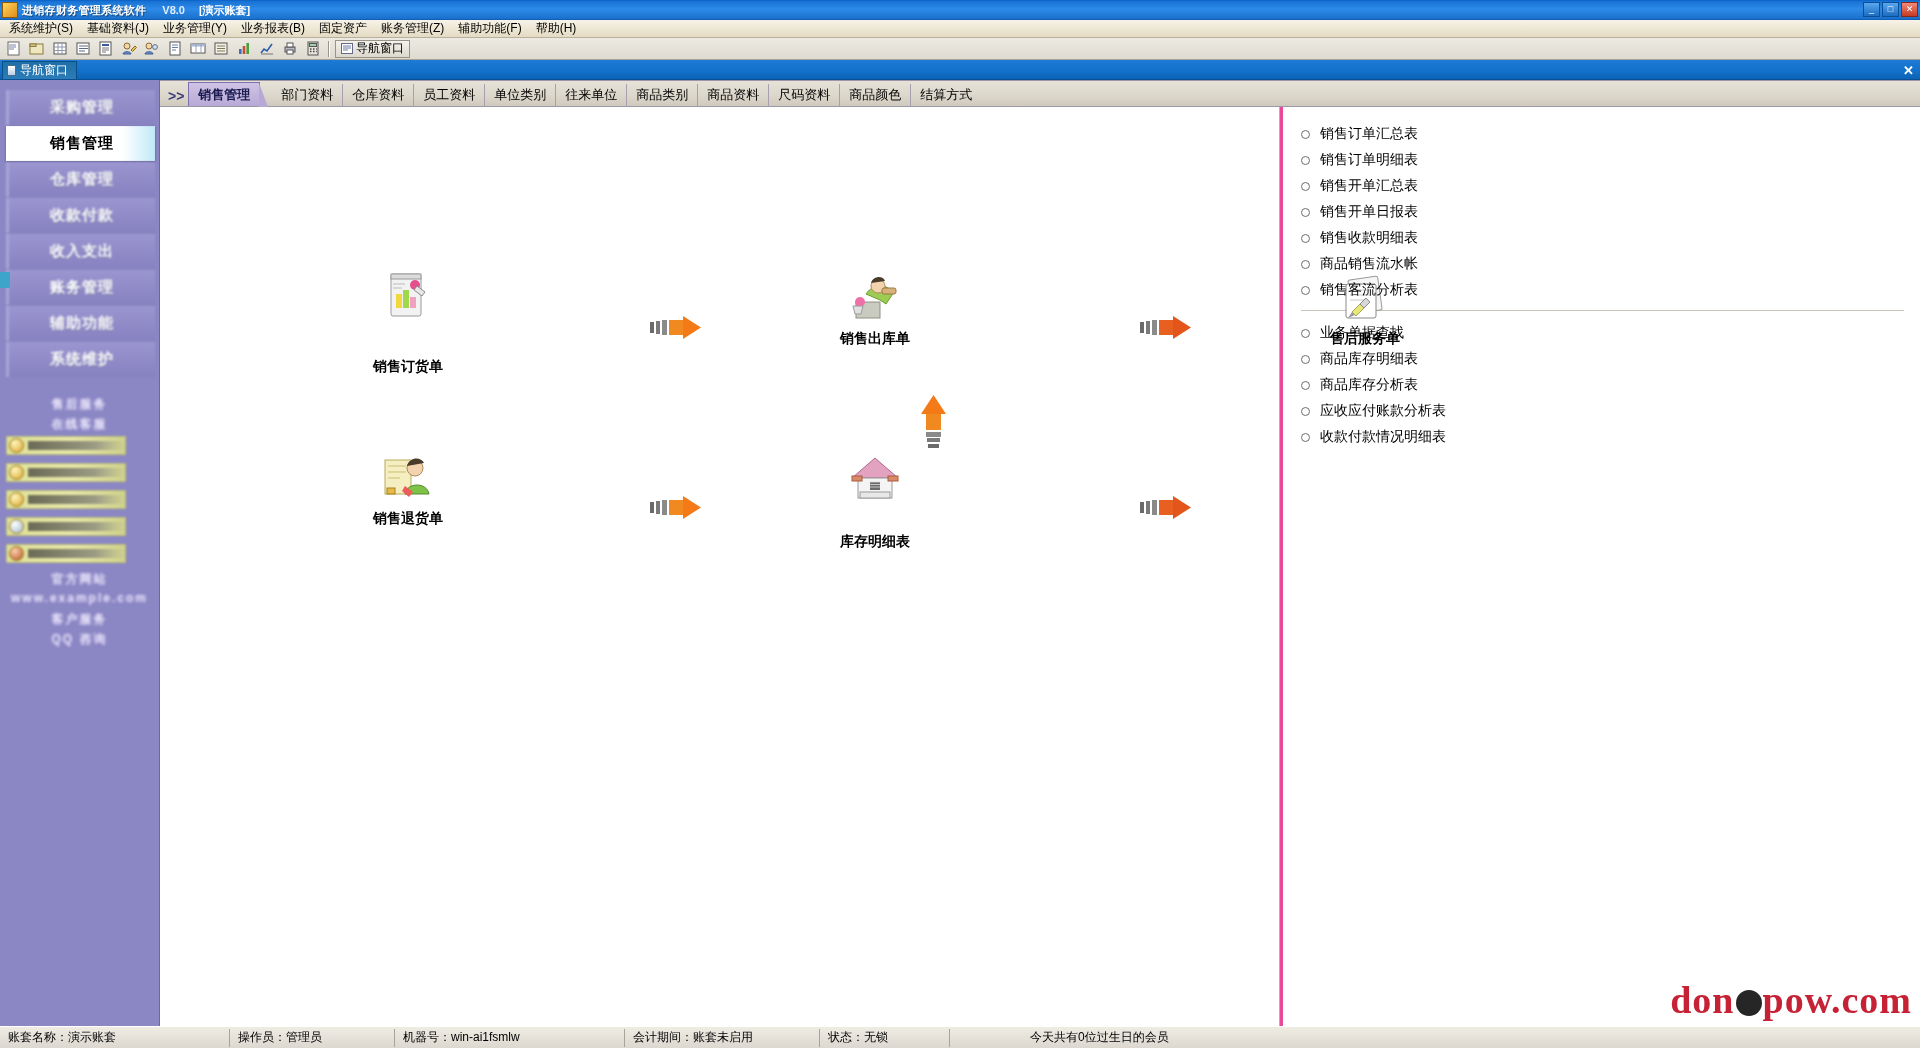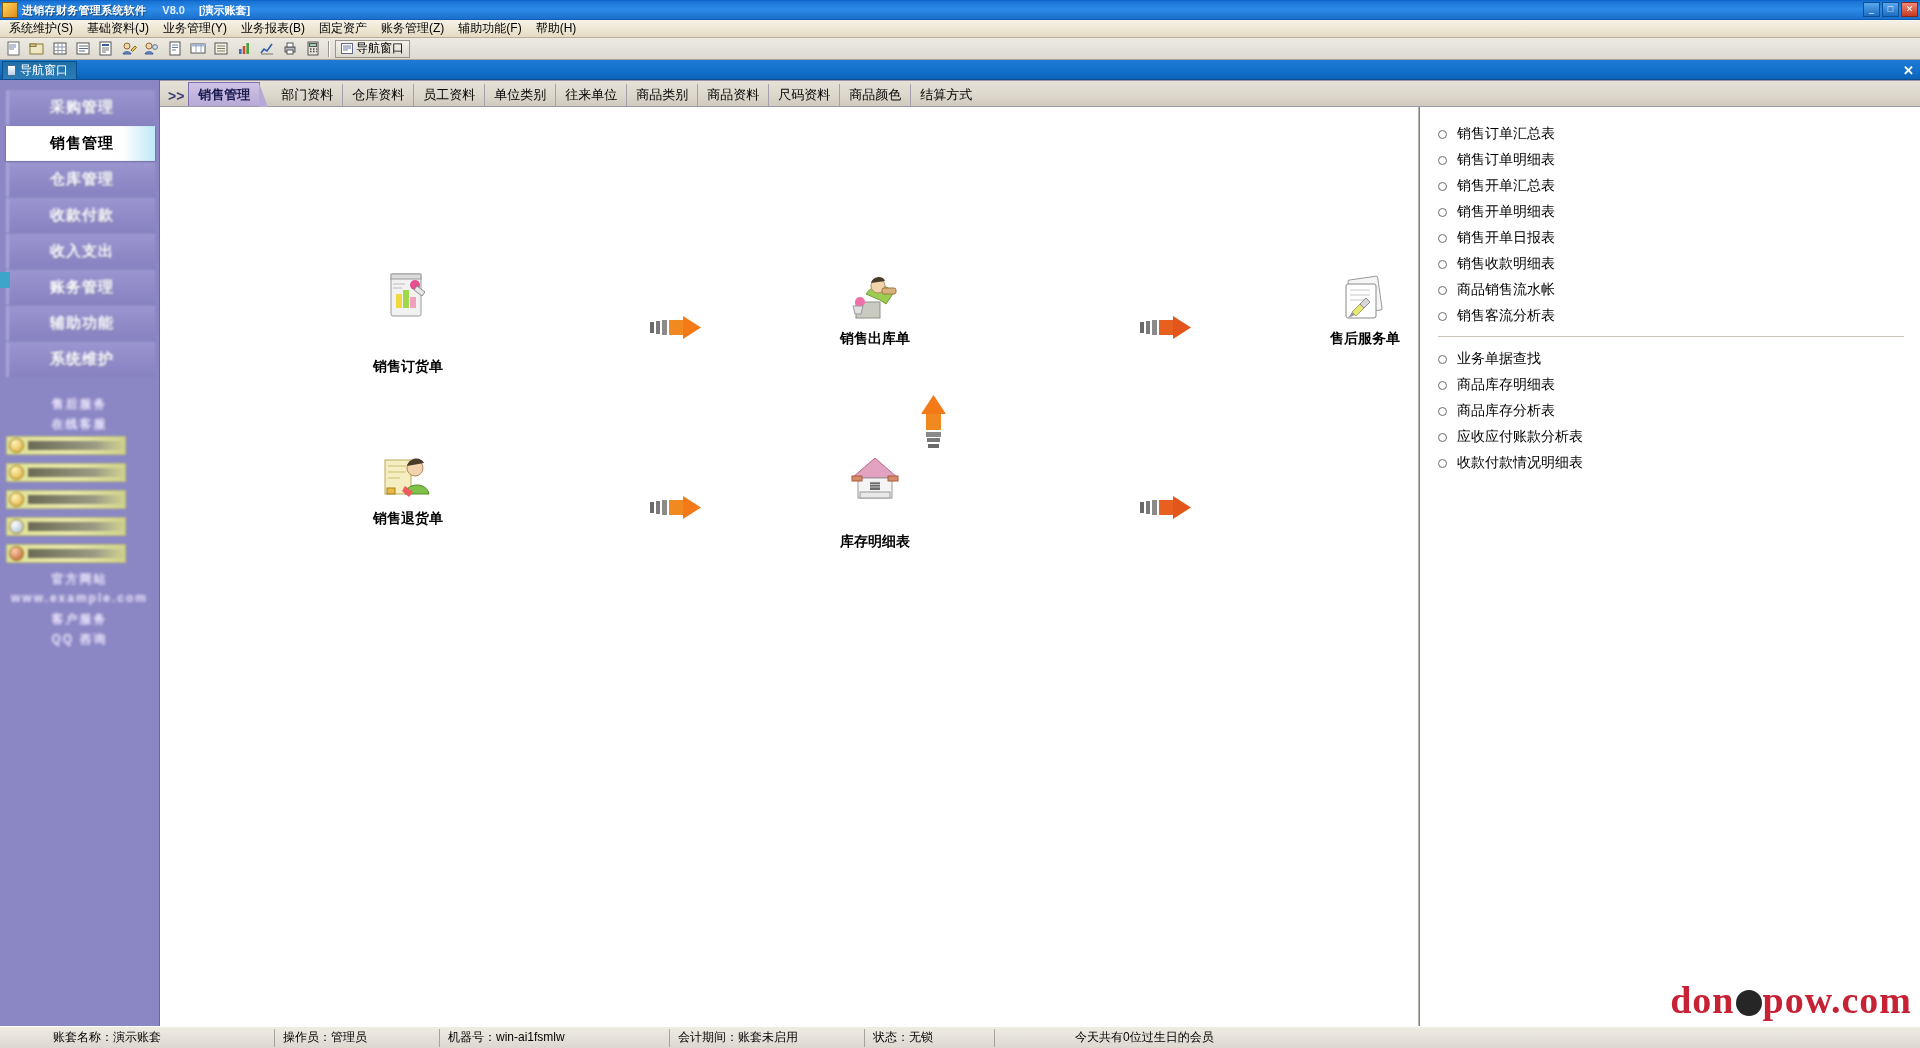--- a/index.html
+++ b/index.html
@@ -237,25 +237,25 @@
   .node .nlabel {
     margin-top: 6px; font-size: 14px; font-weight: bold;
     color: #000; filter: blur(.5px); white-space: nowrap;
   }
   .node .nicon { width: 58px; height: 52px; position: relative; }
   .arrowC { position: absolute; width: 62px; height: 26px; }
   .arrowV { position: absolute; width: 26px; height: 56px; }
 
   
   #reports {
-    width: 501px;
+    width: 640px;
     background: #ffffff;
     display: flex; flex-direction: column;
     padding: 14px 0 0 18px;
-    border-left: 1px solid #ec4899;
+    border-left: 3px solid #ec4899;
   }
   .rgroup { display: flex; flex-direction: column; }
   .ritem {
     height: 26px; display: flex; align-items: center; gap: 10px;
     font-size: 14px; color: #000;
   }
   .ritem .rlabel { filter: blur(.45px); white-space: nowrap; }
   .ritem .rbullet {
     width: 9px; height: 9px; border-radius: 50%;
     border: 1px solid #6d6d6d; background: #fdfdfd;
@@ -635,24 +635,20 @@
           <div class="ritem">
             <span class="rbullet"></span>
             <span class="rlabel">销售订单明细表</span>
           </div>
           <div class="ritem">
             <span class="rbullet"></span>
             <span class="rlabel">销售开单汇总表</span>
           </div>
           <div class="ritem">
             <span class="rbullet"></span>
-            <span class="rlabel">销售开单明细表</span>
-          </div>
-          <div class="ritem">
-            <span class="rbullet"></span>
             <span class="rlabel">销售开单日报表</span>
           </div>
           <div class="ritem">
             <span class="rbullet"></span>
             <span class="rlabel">销售收款明细表</span>
           </div>
           <div class="ritem">
             <span class="rbullet"></span>
             <span class="rlabel">商品销售流水帐</span>
           </div>
@@ -689,19 +685,19 @@
       </div>
     </div>
 
     <div id="watermark">
       <span>don</span><span class="dot2"></span><span>pow.com</span>
     </div>
   </div>
 </div>
 
 <div id="statusbar">
-  <div class="sseg" style="width:230px;margin-left:45px;">账套名称：演示账套</div>
+  <div class="sseg" style="width:230px;">账套名称：演示账套</div>
   <div class="sseg" style="width:165px;">操作员：管理员</div>
   <div class="sseg" style="width:230px;">机器号：win-ai1fsmlw</div>
   <div class="sseg" style="width:195px;">会计期间：账套未启用</div>
   <div class="sseg" style="width:130px;">状态：无锁</div>
   <div class="stip">今天共有0位过生日的会员</div>
 </div>
 
 </body></html>

